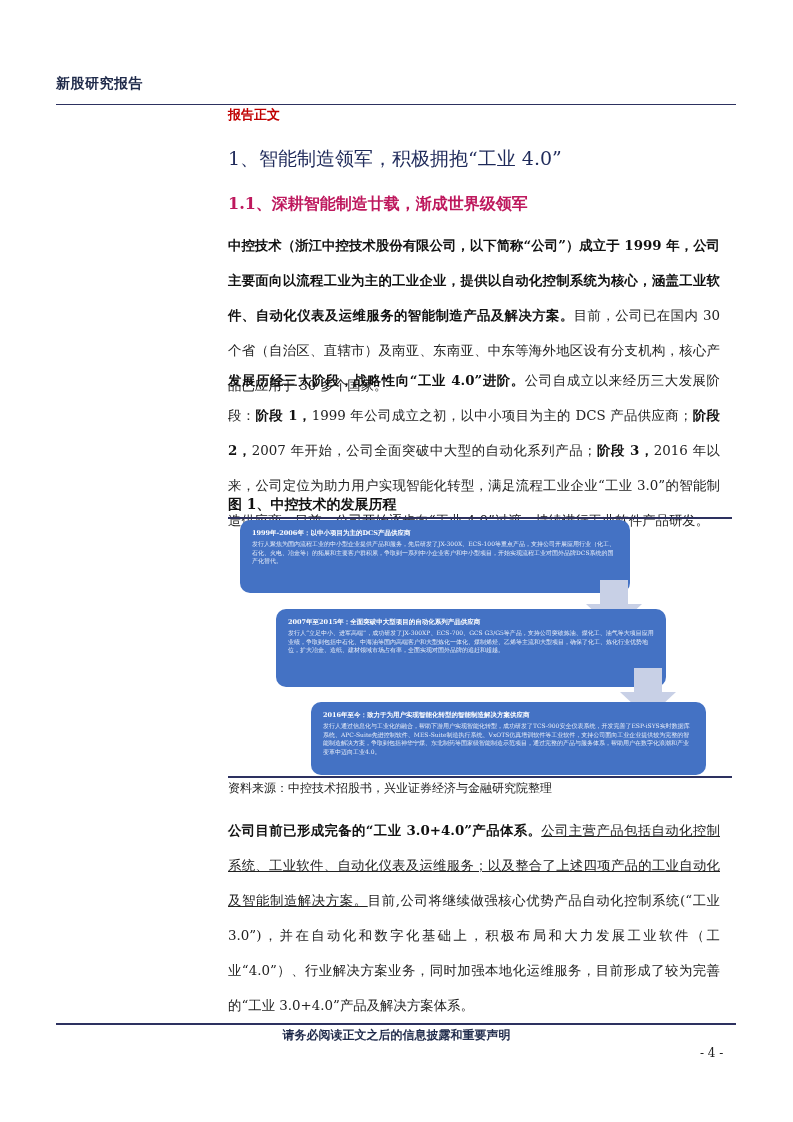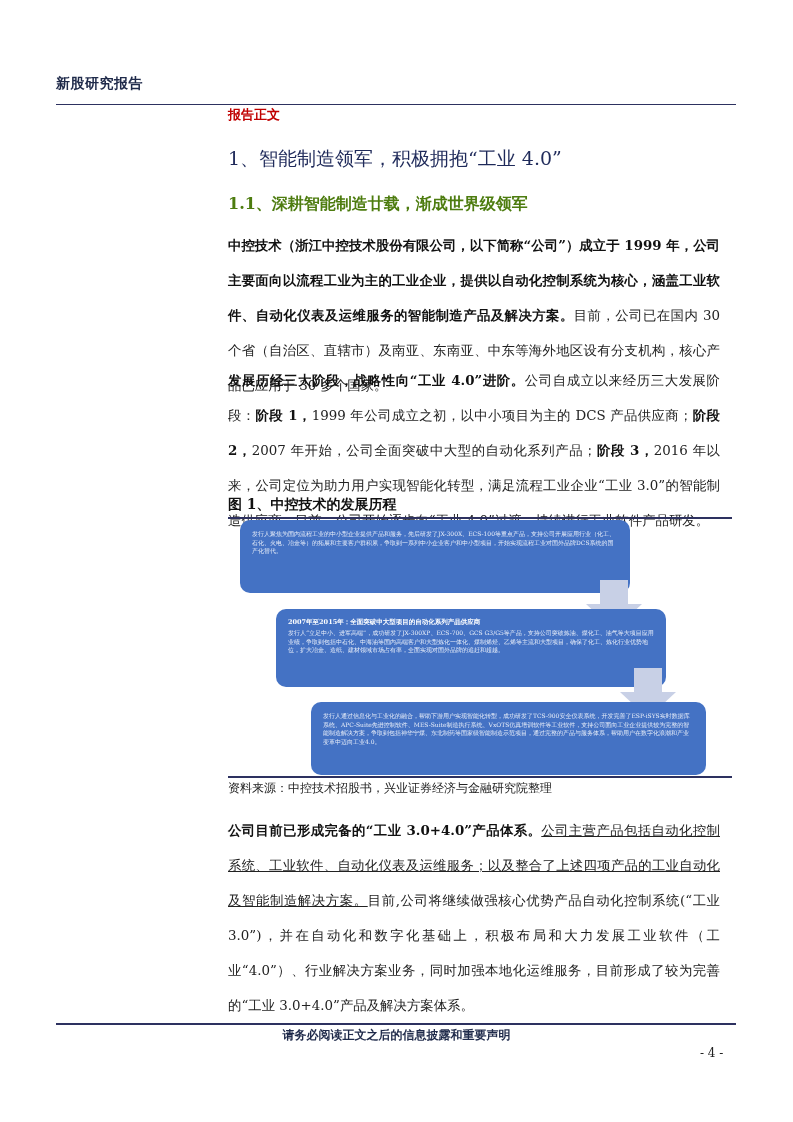--- a/index.html
+++ b/index.html
@@ -3,21 +3,21 @@
 <meta charset="utf-8">
 <style>
   html, body { margin:0; padding:0; background:#ffffff; }
   body { width:793px; height:1122px; position:relative; overflow:hidden;
          font-family:"DejaVu Serif","Liberation Serif",serif; color:#222; }
   .abs { position:absolute; }
   .hdr-title { left:56px; top:75px; font-size:14px; font-weight:bold; color:#1f2a4a; letter-spacing:0.5px; }
   .hdr-line { left:56px; top:104px; width:680px; height:1px; background:#2d3160; }
   .section-tag { left:228px; top:106px; font-size:13px; font-weight:bold; color:#c00000; }
   .h1 { left:228px; top:146px; font-size:19px; font-weight:normal; color:#1f2a5a; }
-  .h2 { left:228px; top:194px; font-size:16px; font-weight:bold; color:#4d7c0f; }
+  .h2 { left:228px; top:194px; font-size:16px; font-weight:bold; color:#be185d; }
   .para { left:228px; width:492px; font-size:13.4px; line-height:35px; text-align:justify; color:#222; }
   .para b { font-weight:bold; color:#111; }
   .para u { text-decoration:underline; }
   .p1 { top:228px; }
   .p2 { top:363px; }
   .p3 { top:813px; }
   .fig-title { left:228px; top:496px; font-size:14px; font-weight:bold; color:#111; }
   .fig-top-line { left:228px; top:517px; width:504px; height:2px; background:#2d3160; }
   .fig-bot-line { left:228px; top:776px; width:504px; height:2px; background:#2d3160; }
   .box { position:absolute; background:#4472c4; border-radius:10px; color:#fff; padding:8px 12px; box-sizing:border-box; }
@@ -49,37 +49,39 @@
 </div>
 
 <div class="abs para p2">
   <b>发展历经三大阶段，战略性向“工业 4.0”进阶。</b><span>公司自成立以来经历三大发展阶段：</span><b>阶段 1，</b><span>1999 年公司成立之初，以中小项目为主的 DCS 产品供应商；</span><b>阶段 2，</b><span>2007 年开始，公司全面突破中大型的自动化系列产品；</span><b>阶段 3，</b><span>2016 年以来，公司定位为助力用户实现智能化转型，满足流程工业企业“工业 3.0”的智能制造供应商。目前，公司开始逐步向“工业 4.0”过渡，持续进行工业软件产品研发。</span>
 </div>
 
 <div class="abs fig-title">图 1、中控技术的发展历程</div>
 <div class="abs fig-top-line"></div>
 
 <div class="box b1">
+  <div class="bt">1999年-2006年：以中小项目为主的DCS产品供应商</div>
   <div class="bb">发行人聚焦为国内流程工业的中小型企业提供产品和服务，先后研发了JX-300X、ECS-100等重点产品，支持公司开展应用行业（化工、石化、火电、冶金等）的拓展和主要客户群积累，争取到一系列中小企业客户和中小型项目，开始实现流程工业对国外品牌DCS系统的国产化替代。</div>
 </div>
 <div class="arrow" style="left:586px; top:580px; width:56px; height:50px;">
   <div class="stem" style="left:14px; top:0; width:28px; height:26px;"></div>
   <div class="head" style="left:0; top:24px;"></div>
 </div>
 
 <div class="box b2">
   <div class="bt">2007年至2015年：全面突破中大型项目的自动化系列产品供应商</div>
   <div class="bb">发行人“立足中小、进军高端”，成功研发了JX-300XP、ECS-700、GCS G3/G5等产品，支持公司突破炼油、煤化工、油气等大项目应用业绩，争取到包括中石化、中海油等国内高端客户和大型炼化一体化、煤制烯烃、乙烯等主流和大型项目，确保了化工、炼化行业优势地位，扩大冶金、造纸、建材领域市场占有率，全面实现对国外品牌的追赶和超越。</div>
 </div>
 <div class="arrow" style="left:620px; top:668px; width:56px; height:50px;">
   <div class="stem" style="left:14px; top:0; width:28px; height:26px;"></div>
   <div class="head" style="left:0; top:24px;"></div>
 </div>
 
 <div class="box b3">
+  <div class="bt">2016年至今：致力于为用户实现智能化转型的智能制造解决方案供应商</div>
   <div class="bb">发行人通过信息化与工业化的融合，帮助下游用户实现智能化转型，成功研发了TCS-900安全仪表系统，开发完善了ESP-iSYS实时数据库系统、APC-Suite先进控制软件、MES-Suite制造执行系统、VxOTS仿真培训软件等工业软件，支持公司面向工业企业提供较为完整的智能制造解决方案，争取到包括神华宁煤、东北制药等国家级智能制造示范项目，通过完整的产品与服务体系，帮助用户在数字化浪潮和产业变革中迈向工业4.0。</div>
 </div>
 
 <div class="abs fig-bot-line"></div>
 <div class="abs source">资料来源：中控技术招股书，兴业证券经济与金融研究院整理</div>
 
 <div class="abs para p3">
   <b>公司目前已形成完备的“工业 3.0+4.0”产品体系。</b><u>公司主营产品包括自动化控制系统、工业软件、自动化仪表及运维服务；以及整合了上述四项产品的工业自动化及智能制造解决方案。</u><span>目前,公司将继续做强核心优势产品自动化控制系统(“工业 3.0”)，并在自动化和数字化基础上，积极布局和大力发展工业软件（工业“4.0”）、行业解决方案业务，同时加强本地化运维服务，目前形成了较为完善的“工业 3.0+4.0”产品及解决方案体系。</span>
 </div>
 

